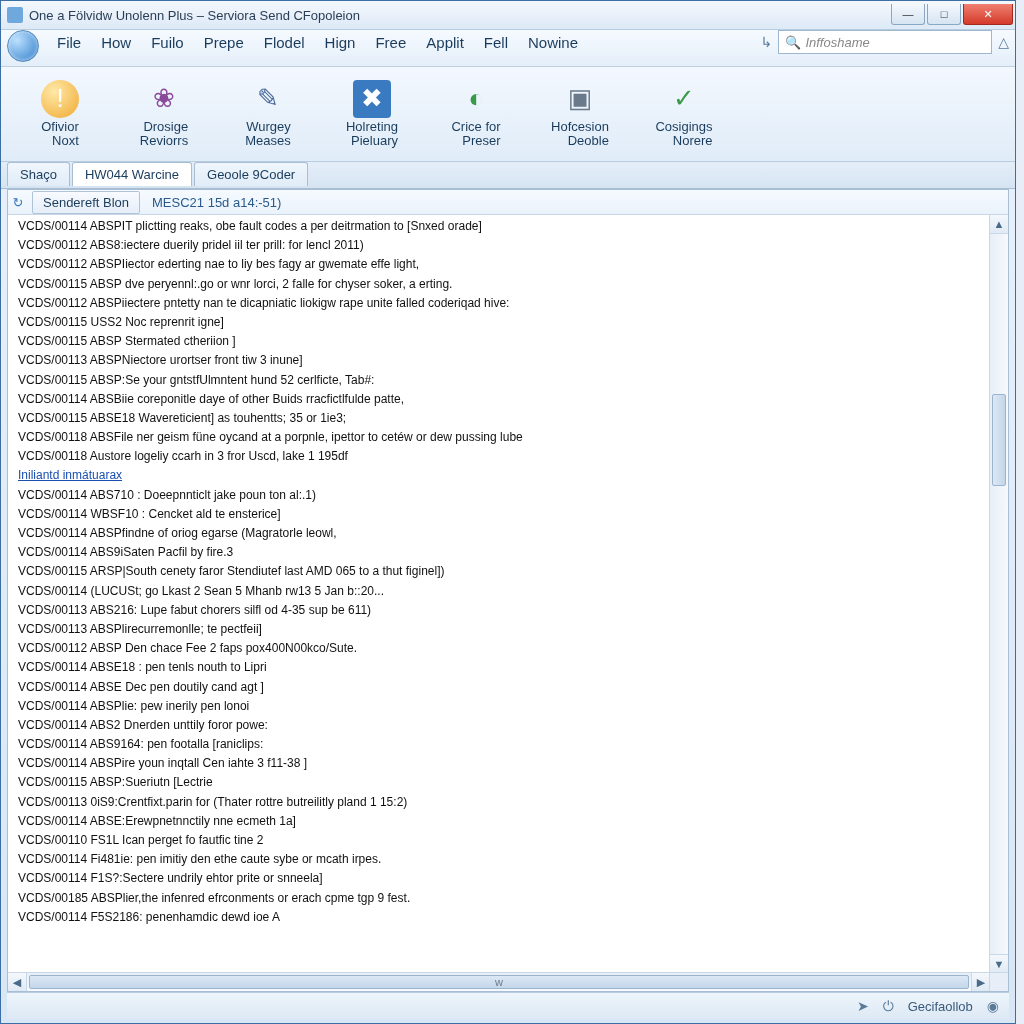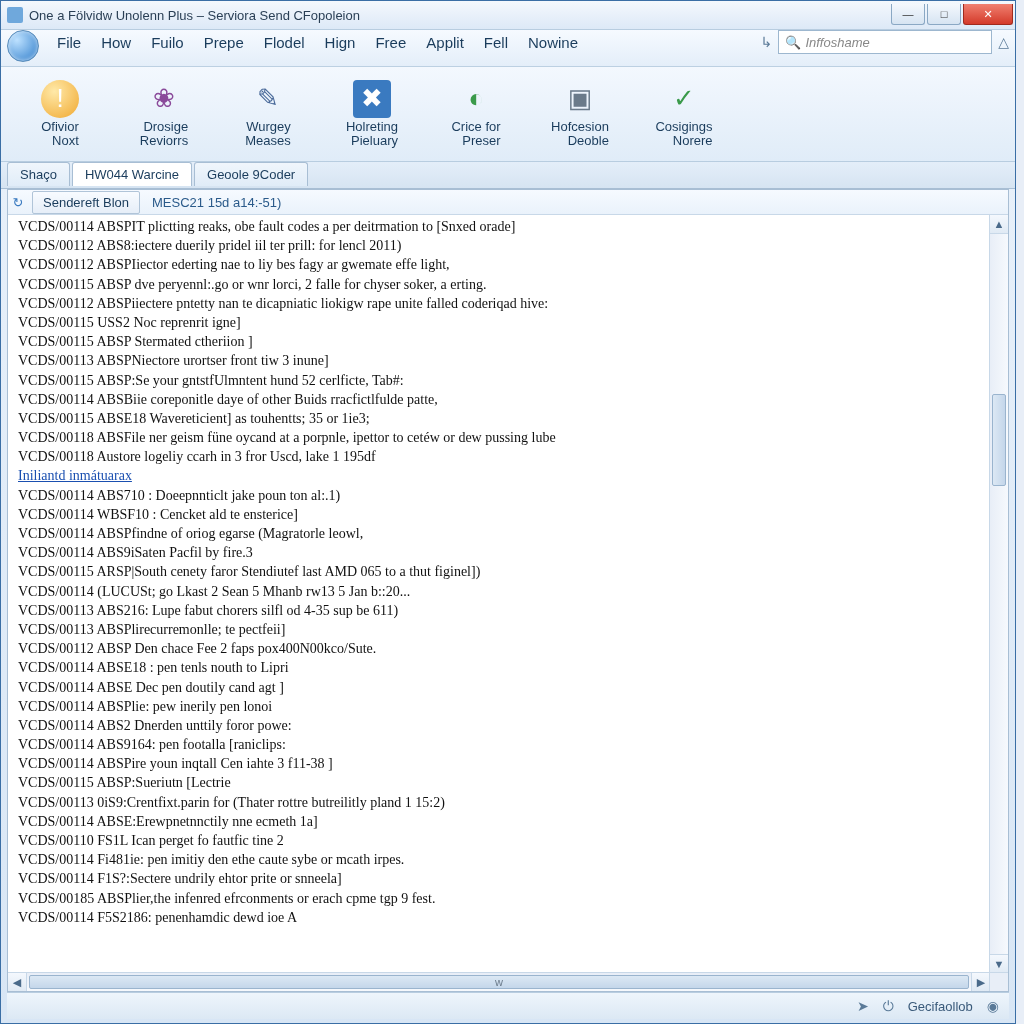--- a/index.html
+++ b/index.html
@@ -31,21 +31,21 @@
 .ticon.i6{color:#3a9a4a}
 .tabstrip{height:26px;background:linear-gradient(#e4eef9,#d6e4f2);display:flex;align-items:flex-start;padding:0 6px;border-bottom:1px solid #a8bed4}
 .tab{padding:4px 12px;font-size:13px;color:#1a3c5c;border:1px solid #a8bed4;border-bottom:none;margin-right:2px;background:linear-gradient(#f0f6fc,#e0ecf8);border-radius:3px 3px 0 0}
 .tab.active{background:#fff;font-weight:400}
 .content{flex:1;display:flex;flex-direction:column;background:#fff;border:1px solid #a8bed4;margin:0 6px 0 6px;position:relative;overflow:hidden}
 .subhdr{height:24px;display:flex;align-items:center;background:linear-gradient(#f6faff,#eaf2fb);border-bottom:1px solid #c8d8e8;font-size:13px;color:#1a3c5c}
 .subhdr .refresh{width:20px;text-align:center;color:#3a7ac0}
 .subhdr .sb1{padding:3px 10px;border:1px solid #b0c4d8;border-radius:2px;background:linear-gradient(#f8fbff,#e6eef8);margin:0 4px}
 .subhdr .sb2{padding:0 8px;color:#2a5a8a}
 .logarea{flex:1;overflow:hidden;position:relative}
-.loglines{position:absolute;inset:0 18px 18px 0;overflow:hidden;padding:2px 11px 0 10px;font-family:Liberation Serif, serif;font-size:14px;line-height:19.2px;color:#111;white-space:nowrap}
+.loglines{position:absolute;inset:0 18px 18px 0;overflow:hidden;padding:2px 11px 0 10px;font-family:Liberation Sans, sans-serif;font-size:12px;line-height:19.2px;color:#111;white-space:nowrap}
 .logline{height:19.2px}
 .logline.link{color:#1a4fb0;text-decoration:underline}
 .vscroll{position:absolute;top:0;right:0;bottom:18px;width:18px;background:linear-gradient(90deg,#e8eef7,#f6f9fd);border-left:1px solid #c8d8e8;display:flex;flex-direction:column}
 .vscroll .arr{height:18px;display:flex;align-items:center;justify-content:center;font-size:11px;color:#4a6a8a;background:linear-gradient(#f4f8fd,#e0eaf4);border-bottom:1px solid #c8d8e8}
 .vscroll .arr.bot{border-bottom:none;border-top:1px solid #c8d8e8}
 .vscroll .track{flex:1;position:relative}
 .vscroll .thumb{position:absolute;left:2px;right:2px;top:160px;height:90px;background:linear-gradient(90deg,#dce8f4,#c4d6ea);border:1px solid #9ab4ce;border-radius:2px}
 .hscroll{position:absolute;left:0;right:18px;bottom:0;height:18px;background:linear-gradient(#e8eef7,#f6f9fd);border-top:1px solid #c8d8e8;display:flex}
 .hscroll .arr{width:18px;display:flex;align-items:center;justify-content:center;font-size:11px;color:#4a6a8a;background:linear-gradient(#f4f8fd,#e0eaf4);border-right:1px solid #c8d8e8}
 .hscroll .arr.rt{border-right:none;border-left:1px solid #c8d8e8}

